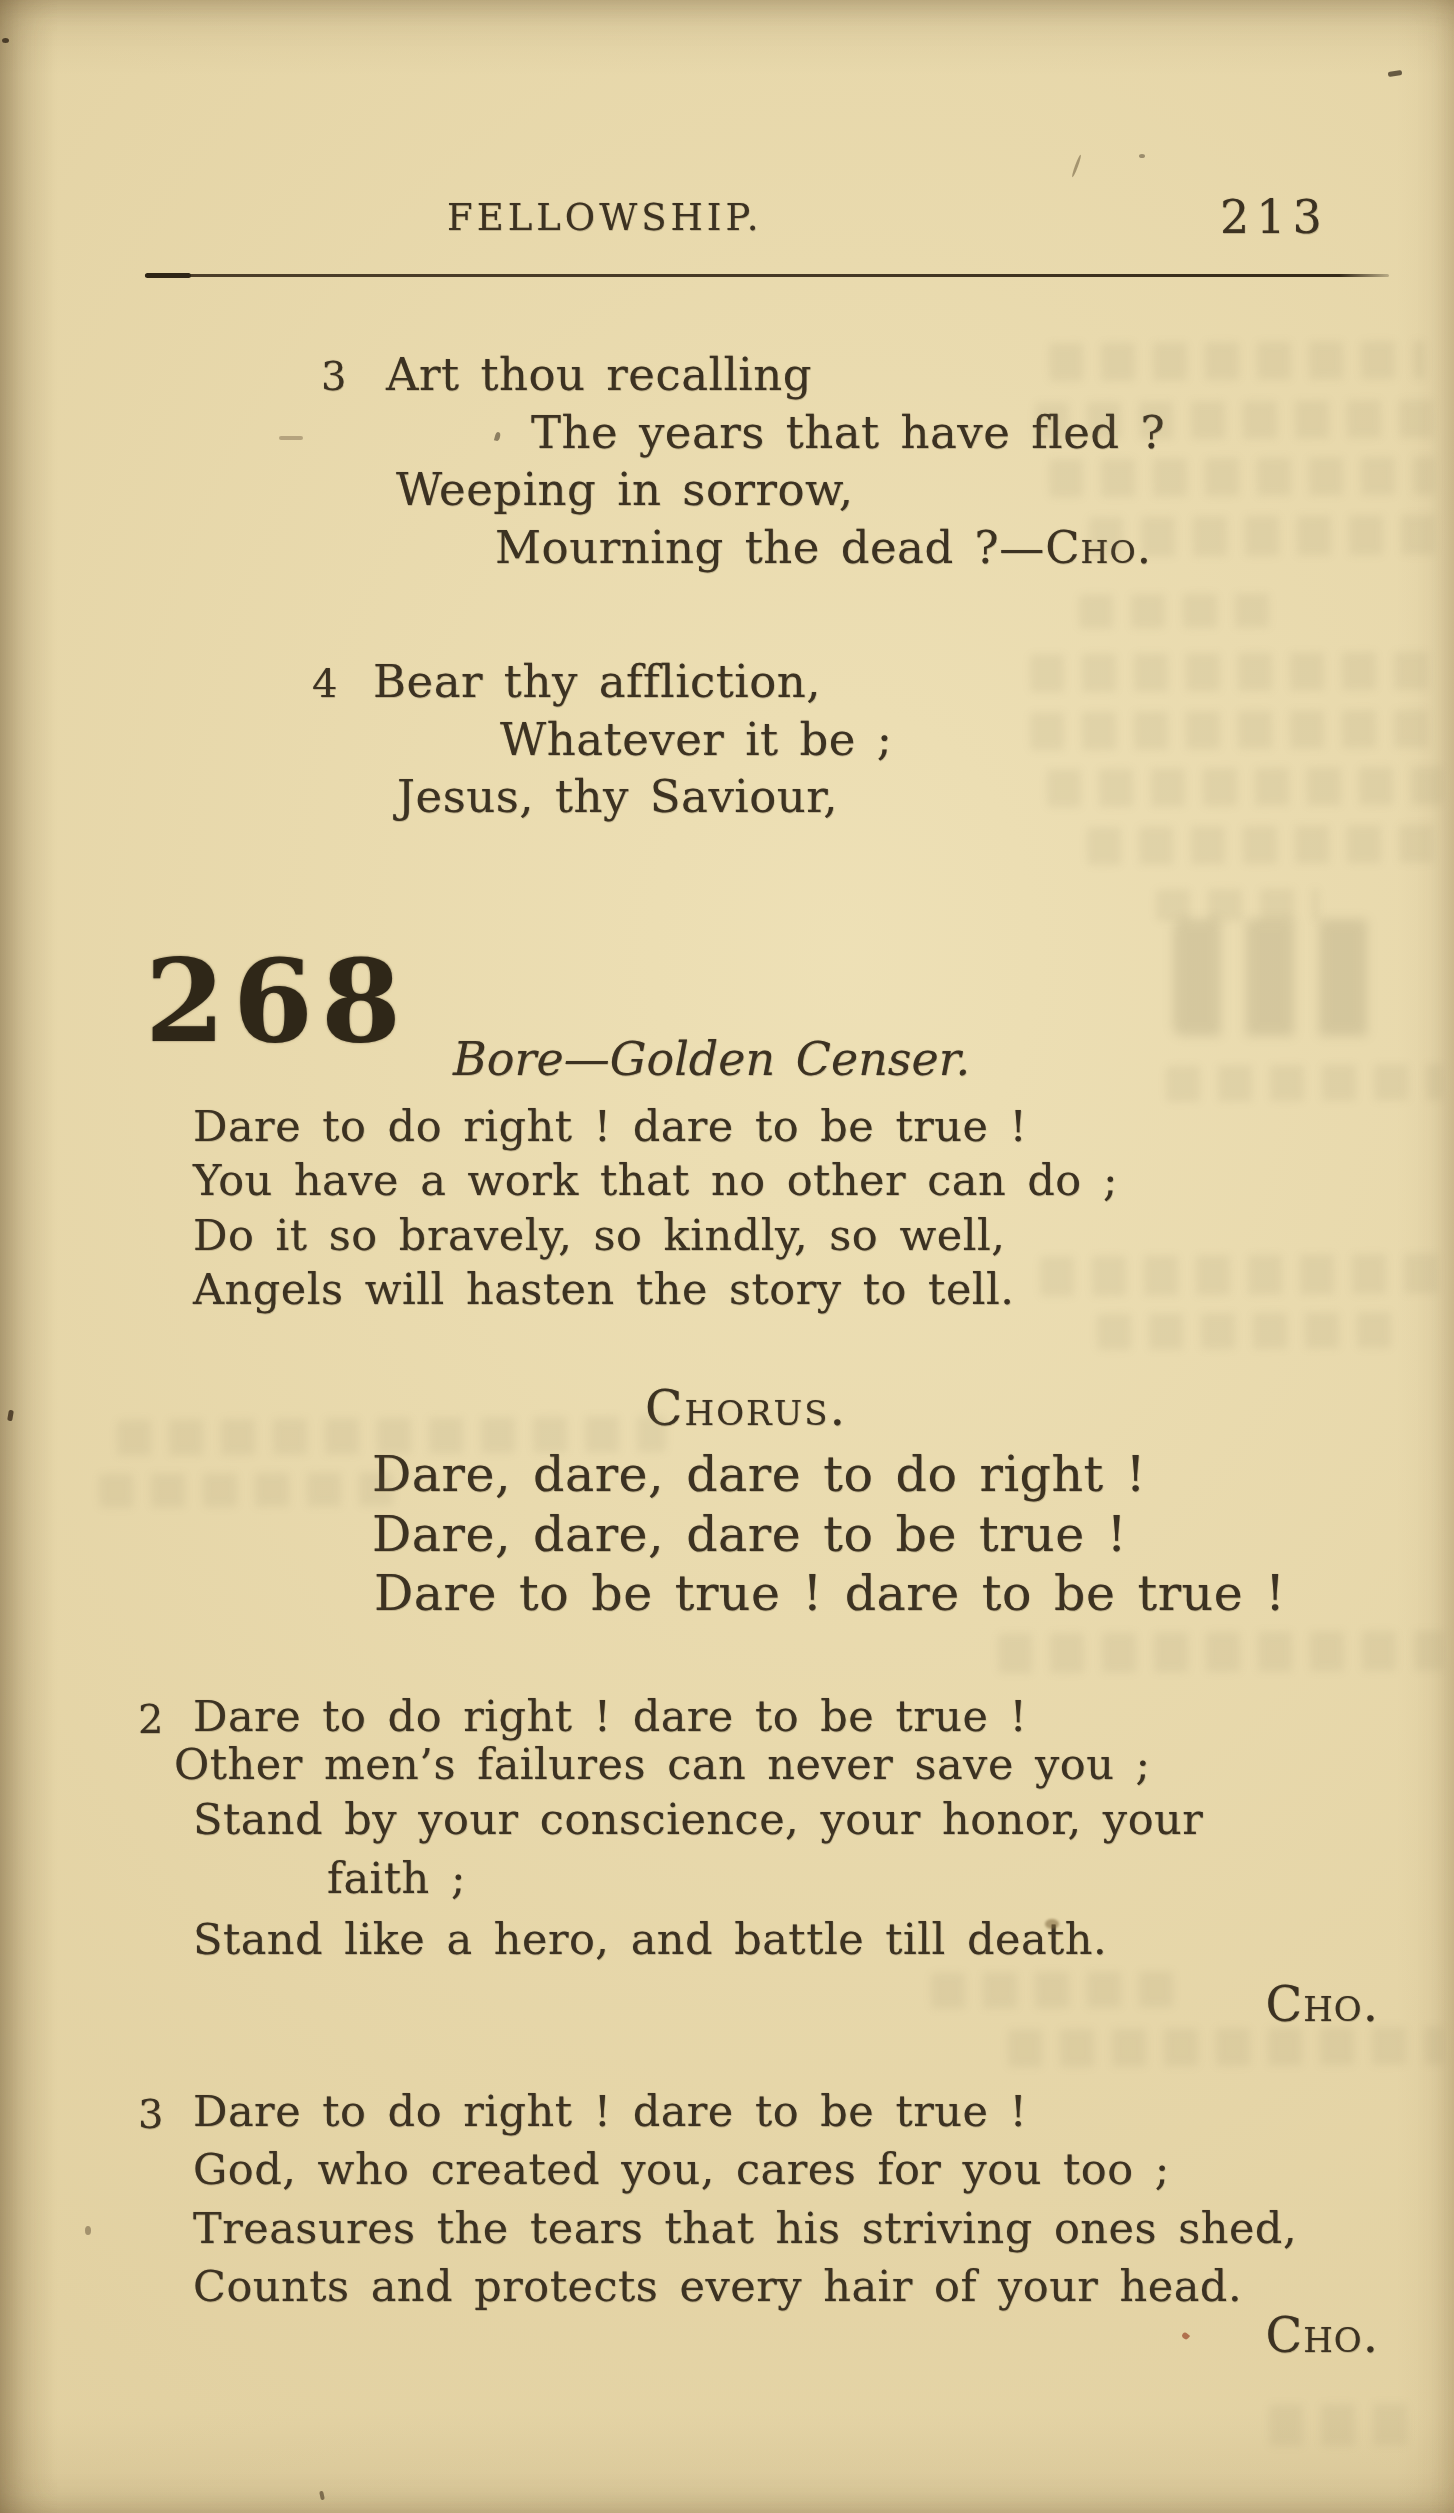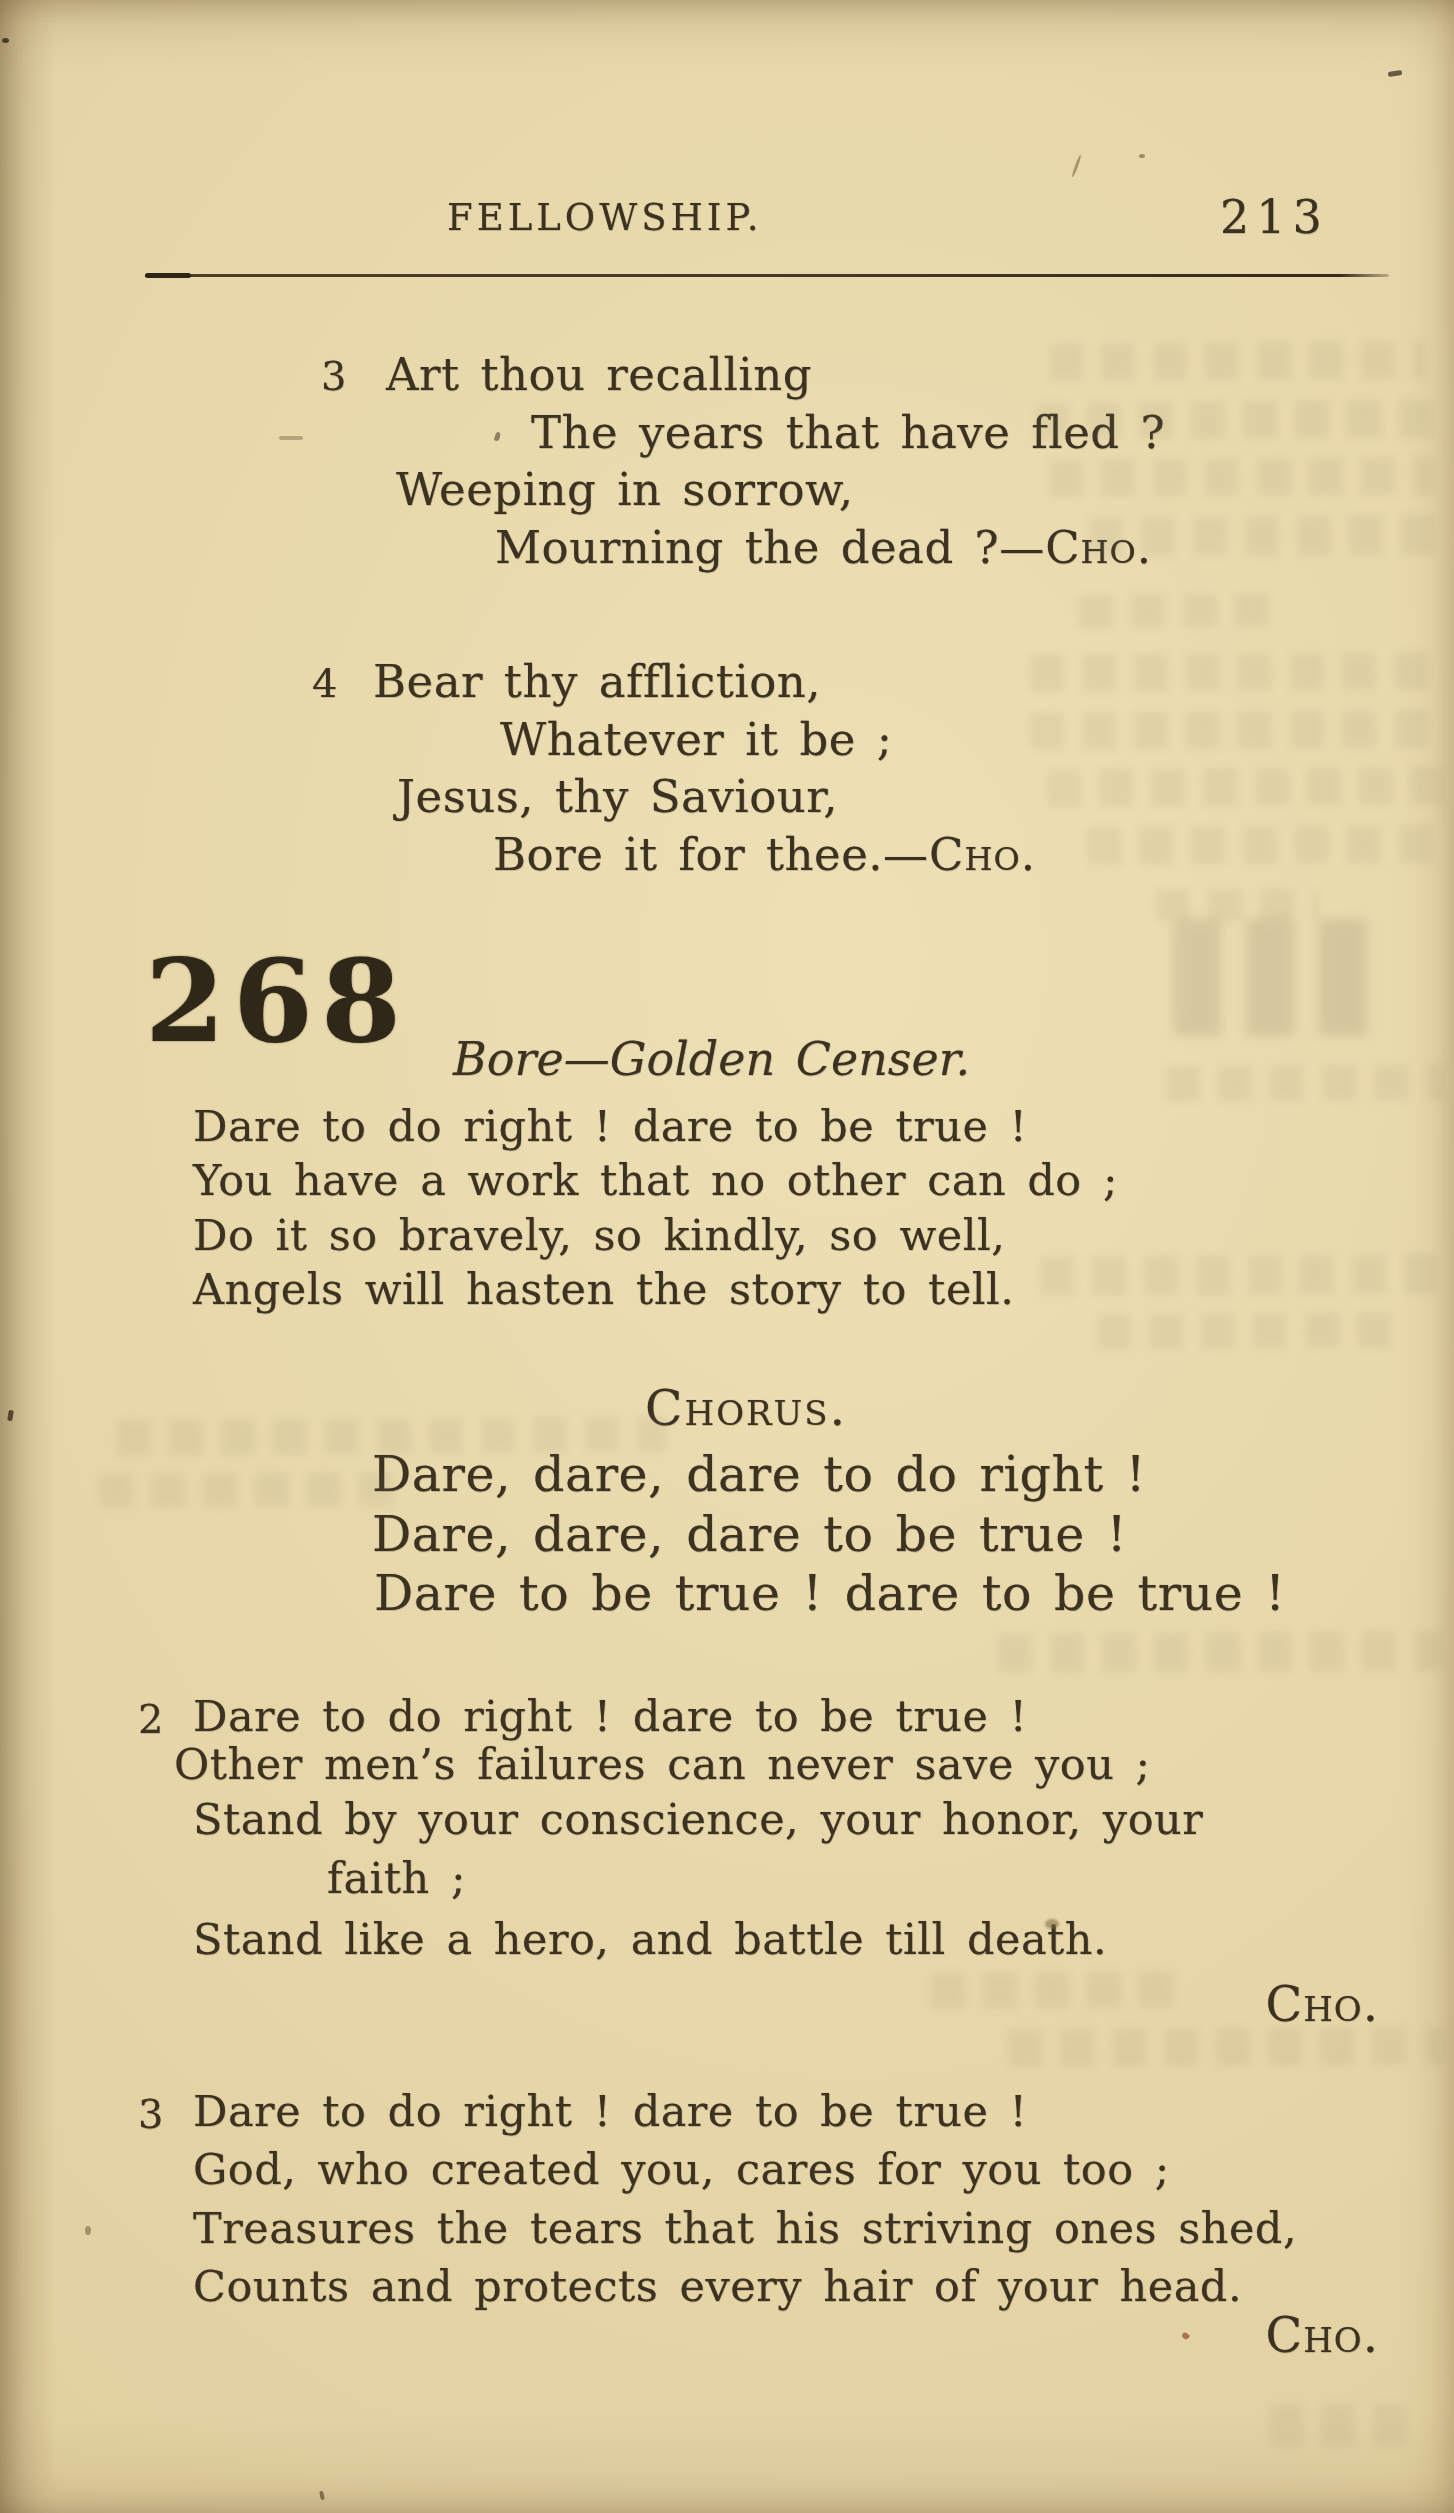--- a/index.html
+++ b/index.html
@@ -111,23 +111,20 @@
   <div class="txt carry-line" style="left:373px;top:655px;">
     <span class="vnum" style="left:-61px;">4</span>
     <span>Bear thy affliction,</span>
   </div>
   <div class="txt carry-line" style="left:500px;top:713px;">
     <span>Whatever it be ;</span>
   </div>
   <div class="txt carry-line" style="left:377px;top:770px;margin-left:20px;">
     <span>Jesus, thy Saviour,</span>
   </div>
-  <div class="txt carry-line" style="left:493px;top:828px;">
-    <span>Bore it for thee.</span><span class="sc">—Cho.</span>
-  </div>
 
   <div class="txt hymn-no" style="left:145px;top:933px;">268</div>
   <div class="txt tune" style="left:453px;top:1032px;">Bore—Golden Censer.</div>
 
   <div class="txt body-line" style="left:193px;top:1101px;"><span>Dare to do right ! dare to be true !</span></div>
   <div class="txt body-line" style="left:193px;top:1155px;"><span>You have a work that no other can do ;</span></div>
   <div class="txt body-line" style="left:193px;top:1210px;"><span>Do it so bravely, so kindly, so well,</span></div>
   <div class="txt body-line" style="left:193px;top:1264px;"><span>Angels will hasten the story to tell.</span></div>
 
   <div class="txt chorus-head sc" style="left:645px;top:1380px;">Chorus.</div>

